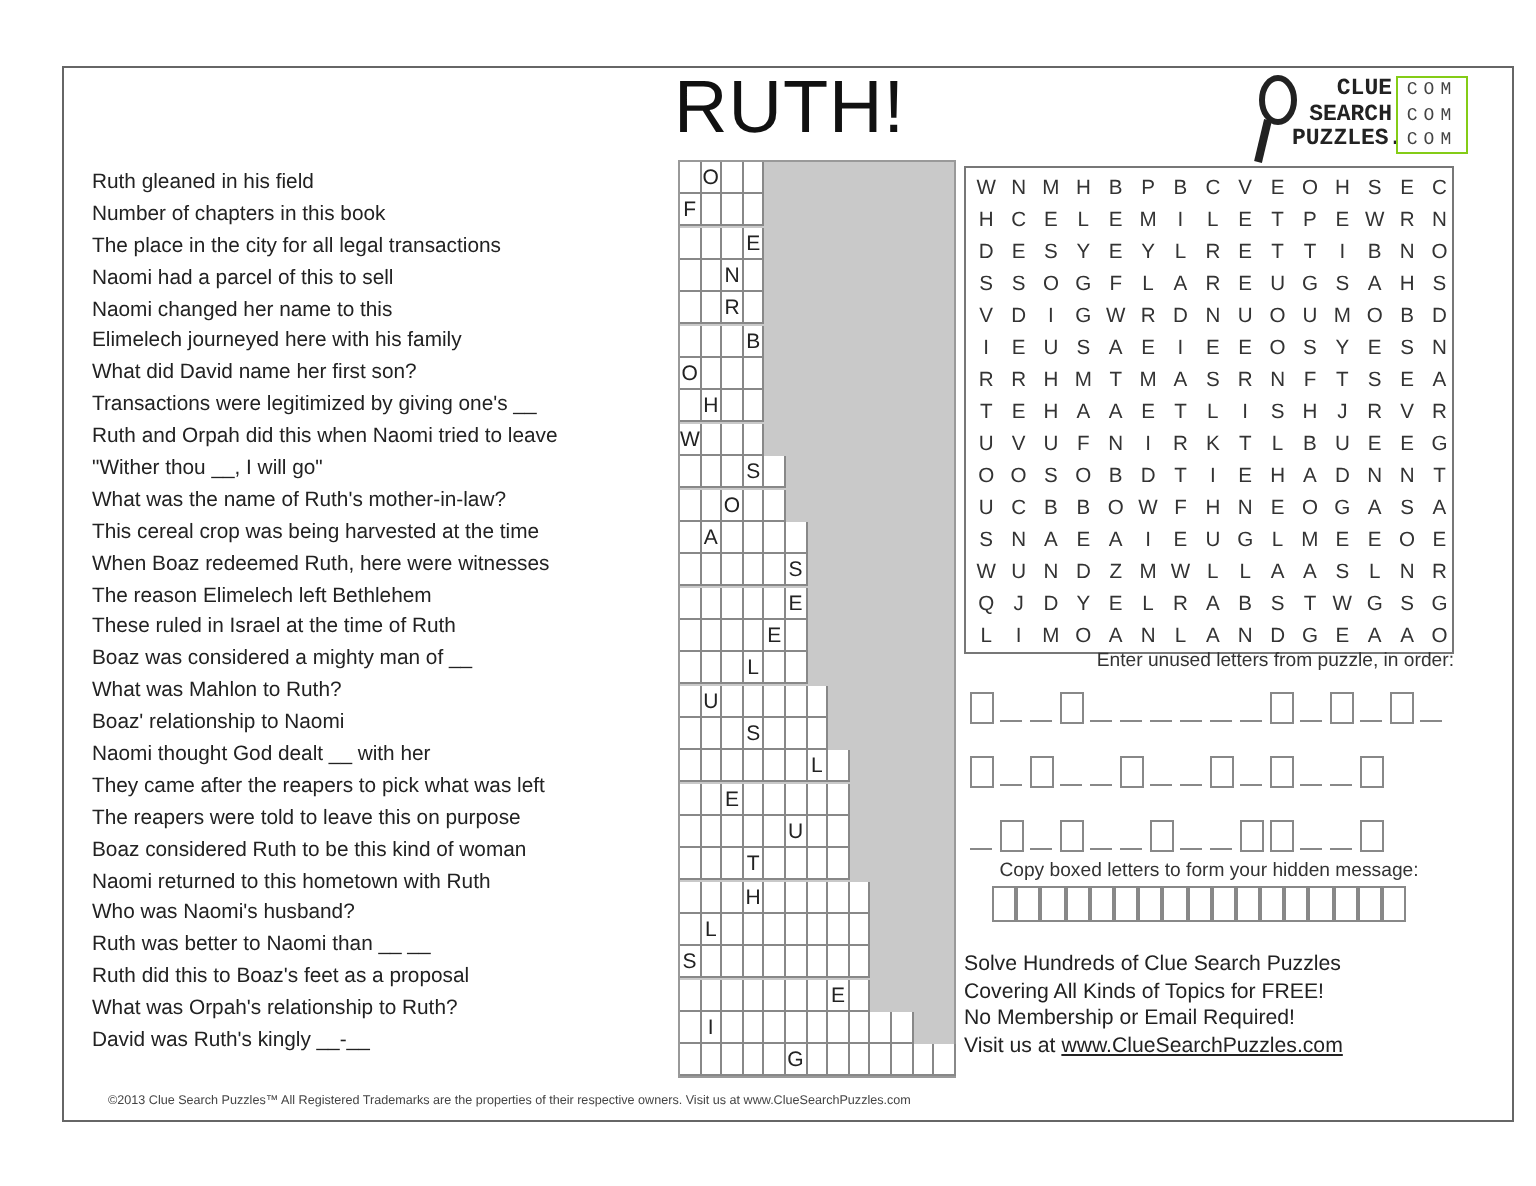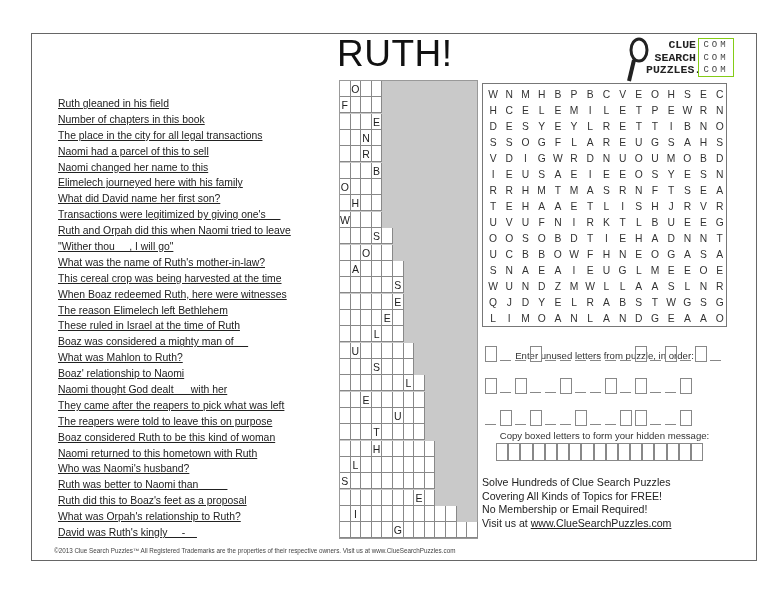--- a/index.html
+++ b/index.html
@@ -2,21 +2,21 @@
 <html><head>
 <meta charset="utf-8">
 <style>
   html, body { margin:0; padding:0; background:#ffffff; }
   body { width:768px; height:593px; position:relative; overflow:hidden;
          font-family:"Liberation Sans", sans-serif; color:#222; }
   .page { position:absolute; left:31px; top:33px; width:726px; height:528px;
           border:1.5px solid #666; box-sizing:border-box; background:#fff; }
   .title { position:absolute; left:337px; top:34px; font-size:37px; line-height:40px;
            color:#111; letter-spacing:0.5px; }
-  .clues { position:absolute; left:46px; top:84px; margin:12px; padding:0; list-style:none;text-decoration:underline; }
+  .clues { position:absolute; left:46px; top:84px; margin:0; padding:0; list-style:none; }
   .clues li { font-size:10.4px; line-height:15.9px; height:15.9px; color:#222; white-space:nowrap; }
 
   .answers { position:absolute; left:339px; top:80px; width:139px; height:459px;
              background:#c9c9c9; border:1px solid #999; box-sizing:border-box; }
   .arow { position:absolute; left:0; height:16px; display:flex; }
   .acell { width:10.6px; height:16px; box-sizing:border-box; background:#fff;
            border-right:1px solid #888; border-bottom:1px solid #888;
            font-size:10.5px; line-height:16px; text-align:center; color:#222; }
   .acell:first-child { border-left:0; }
 
@@ -597,21 +597,21 @@
         <span>D</span>
         <span>G</span>
         <span>E</span>
         <span>A</span>
         <span>A</span>
         <span>O</span>
       </div>
     </div>
 </div>
 
-<div class="instr" style="top:350px;">Enter unused letters from puzzle, in order:</div>
+<div class="instr" style="top:325px;text-align:right;">Enter unused letters from puzzle, in order:</div>
 <div class="slots" style="top:344px;" id="slots-0">
     <div class="slot-box"></div>
     <div class="slot-blank"></div>
     <div class="slot-blank"></div>
     <div class="slot-box"></div>
     <div class="slot-blank"></div>
     <div class="slot-blank"></div>
     <div class="slot-blank"></div>
     <div class="slot-blank"></div>
     <div class="slot-blank"></div>

